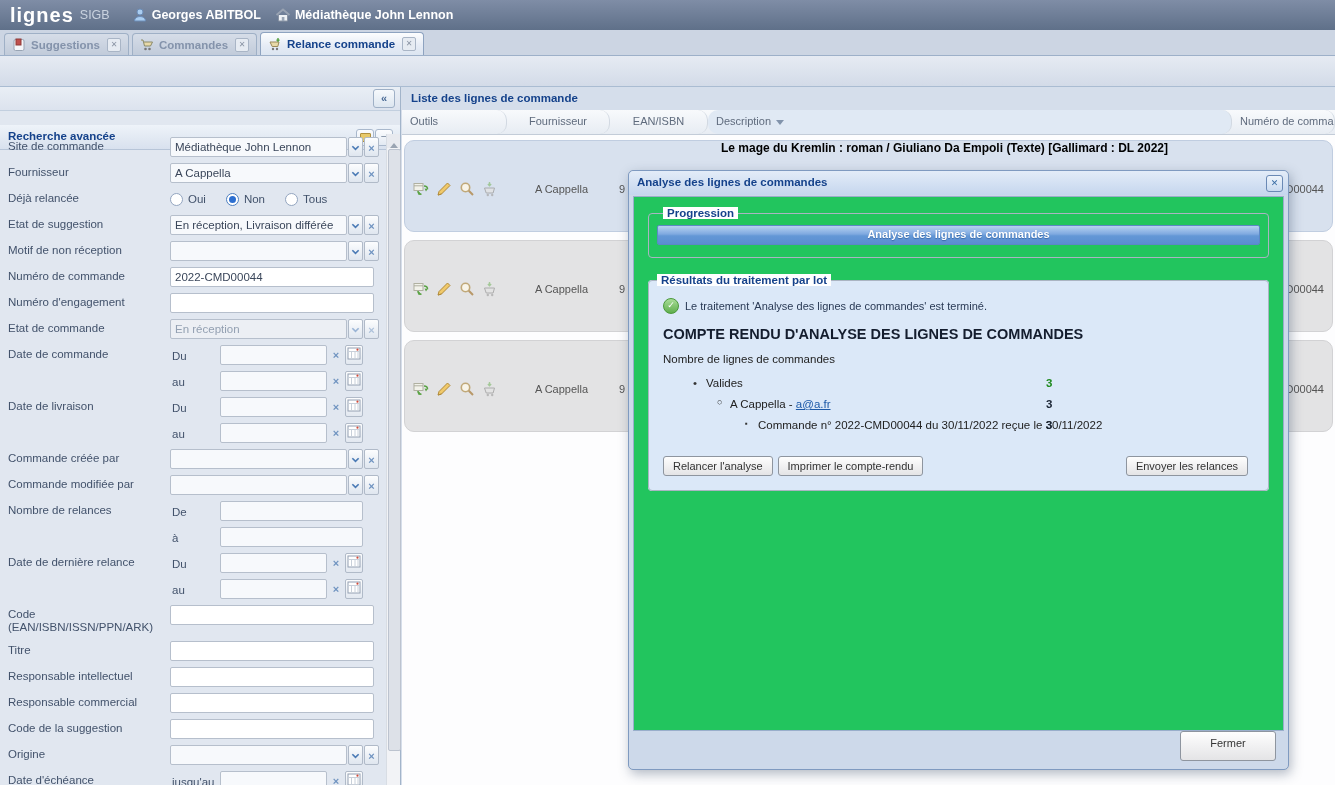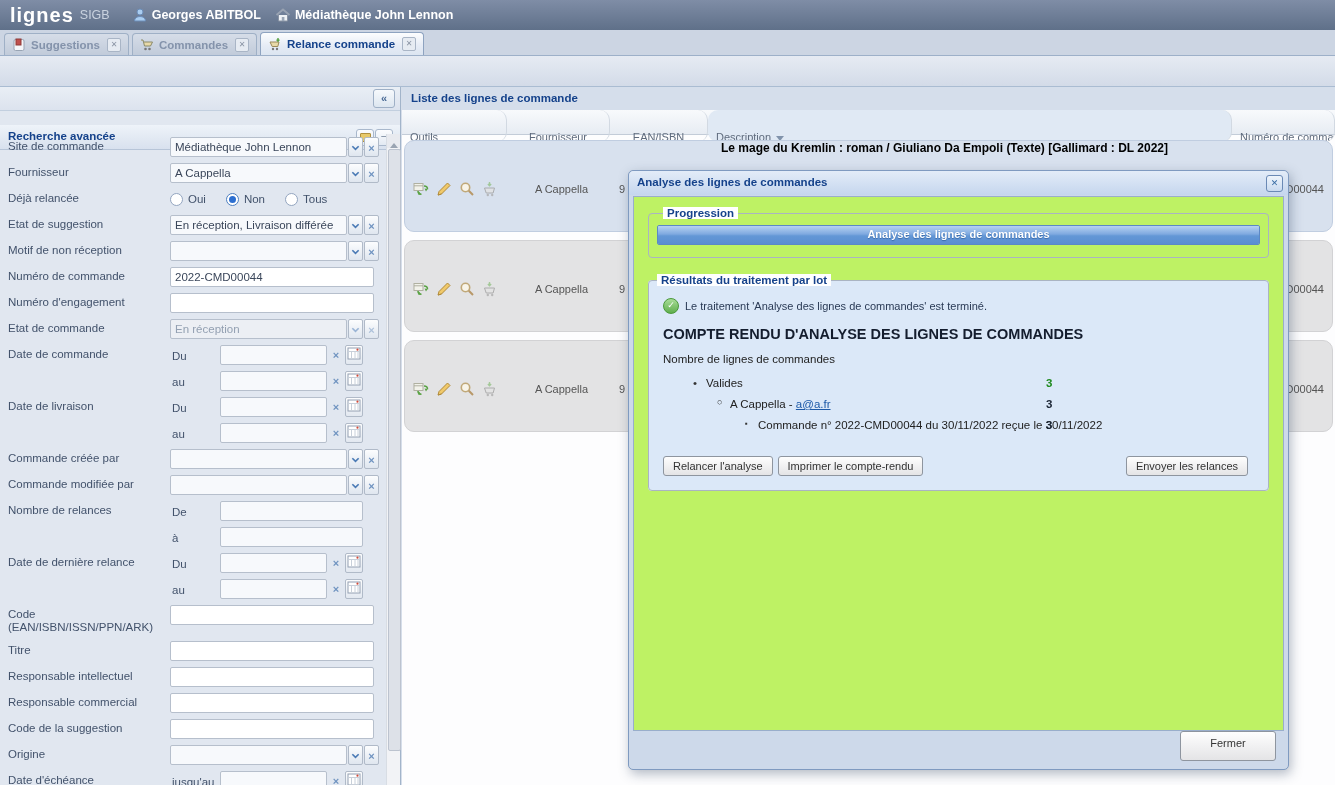--- a/index.html
+++ b/index.html
@@ -61,40 +61,40 @@
   #left-scrollbar{position:absolute;right:0;top:47px;width:14px;bottom:0;background:#f2f3f6;border-left:1px solid #d8dde4;box-sizing:border-box;}
   #sb-up{position:absolute;top:0;left:0;width:100%;height:14px;background:#e8eaef;text-align:center;}
   #sb-up::after{content:'';display:inline-block;margin-top:5px;border-left:4px solid transparent;border-right:4px solid transparent;border-bottom:5px solid #9aa4b2;}
   #sb-thumb{position:absolute;top:15px;left:1px;width:11px;height:600px;background:#dde1e8;border:1px solid #bcc3cf;border-radius:2px;}
 
   
   #main-panel{position:absolute;left:402px;top:87px;right:0;bottom:0;background:#fdfdfe;}
   #list-header{position:absolute;left:0;top:0;width:100%;height:23px;background:#d5deeb;border-bottom:1px solid #c0cbdb;}
   #list-title{position:absolute;left:9px;top:5px;font-size:11.5px;font-weight:bold;color:#15428b;}
   #col-headers{position:absolute;left:0;top:23px;width:100%;height:24px;background:linear-gradient(#f8fafc,#e7ecf3);border-bottom:1px solid #c3ccd8;display:flex;}
-  .colh{box-sizing:border-box;border-right:1px solid #d2d9e2;font-size:11px;color:#5f6b7d;line-height:23px;padding:16px 8px;white-space:nowrap;overflow:hidden;border-radius:10px;}
+  .colh{box-sizing:border-box;border-right:1px solid #d2d9e2;font-size:11px;color:#5f6b7d;line-height:23px;padding:0 8px;white-space:nowrap;overflow:hidden;border-radius:10px;}
   .colh.sorted{background:#e0e9f4;}
   .caret{display:inline-block;margin-left:5px;border-left:4px solid transparent;border-right:4px solid transparent;border-top:5px solid #8193ab;vertical-align:middle;}
   .c0{width:105px;}.c1{width:103px;text-align:center;}.c2{width:98px;text-align:center;}.c3{width:524px;}.c4{flex:1;}
   #rows{position:absolute;left:0;top:47px;right:0;bottom:0;padding-top:6px;}
   .card{position:relative;height:92px;margin:0 2px 8px 2px;border-radius:10px;background:#e3e3e4;border:1px solid #d2d2d4;box-sizing:border-box;}
   .card.selected{background:#d8e1ee;border-color:#c0cde0;}
   .cell-tools{position:absolute;left:8px;top:40px;display:flex;gap:7px;}
   .cell-tools .ric{width:16px;height:16px;}
   .cell-fournisseur{position:absolute;left:105px;width:103px;top:42px;text-align:center;font-size:11px;color:#555;}
   .cell-ean{position:absolute;left:208px;width:98px;top:42px;padding-left:6px;font-size:11px;color:#555;box-sizing:border-box;}
   .cell-desc{position:absolute;left:306px;width:524px;top:0;padding:0 10px;font-size:12px;line-height:15px;font-weight:bold;color:#000000;box-sizing:border-box;text-align:left;}
   .cell-num{position:absolute;left:830px;right:2px;top:42px;text-align:right;padding-right:6px;font-size:11px;color:#555;}
 
   
   #dialog{position:absolute;left:628px;top:170px;width:659px;height:598px;background:#cdd9ea;border:1px solid #7f9ac0;border-radius:5px;box-shadow:2px 4px 12px rgba(40,60,90,.35);z-index:10;}
   #dlg-titlebar{position:absolute;left:0;top:0;width:100%;height:24px;background:linear-gradient(#e3ecf8,#c5d6ee);border-radius:5px 5px 0 0;}
   #dlg-title{position:absolute;left:8px;top:5px;font-size:11.5px;font-weight:bold;color:#15428b;}
   #dlg-close{position:absolute;right:5px;top:4px;width:15px;height:15px;border:1px solid #6a89b5;border-radius:3px;background:linear-gradient(#eef4fb,#c9daf0);color:#3a6ea5;font-size:9px;font-weight:bold;text-align:center;line-height:14px;}
-  #dlg-body{position:absolute;left:4px;right:4px;top:25px;bottom:38px;background:#bef264;border:1px solid #99aecb;box-sizing:border-box;padding:6px 14px 4px 14px;overflow:hidden;}
+  #dlg-body{position:absolute;left:4px;right:4px;top:25px;bottom:38px;background:#22c55e;border:1px solid #99aecb;box-sizing:border-box;padding:6px 14px 4px 14px;overflow:hidden;}
   fieldset{border:1px solid #aab4c2;border-radius:4px;margin:0;padding:0;}
   legend{font-size:11.5px;font-weight:bold;color:#15428b;background:#fff;padding:0 4px;margin-left:8px;}
   #fs-progress{margin-top:4px;padding:4px 6px 12px 6px;}
   #progress-track{margin:2px 2px 0 2px;height:18px;border:1px solid #5c88c6;border-radius:2px;background:#eef4fb;position:relative;overflow:hidden;}
   #progress-fill{height:100%;background:linear-gradient(#b6d2f1,#7fa9e0 45%,#6397d6 55%,#5a8ed2);}
   #progress-label{position:absolute;left:0;top:2px;width:100%;text-align:center;font-size:11px;font-weight:bold;color:#fff;text-shadow:0 1px 1px #3a6aa8;}
   #fs-results{margin-top:16px;background:#dbe8f8;padding:4px 0 14px 0;position:relative;}
   #status-line{margin:8px 0 0 14px;font-size:11px;color:#2a3a55;display:flex;align-items:center;}
   #check-icon{width:14px;height:14px;border-radius:50%;background:linear-gradient(#a8dd98,#5fae4d);border:1px solid #4a9a3a;color:#fff;font-size:9px;font-weight:bold;text-align:center;line-height:13px;margin-right:6px;flex:none;}
   #report-title{margin:12px 0 0 14px;font-size:14.5px;font-weight:bold;color:#141d2e;}

